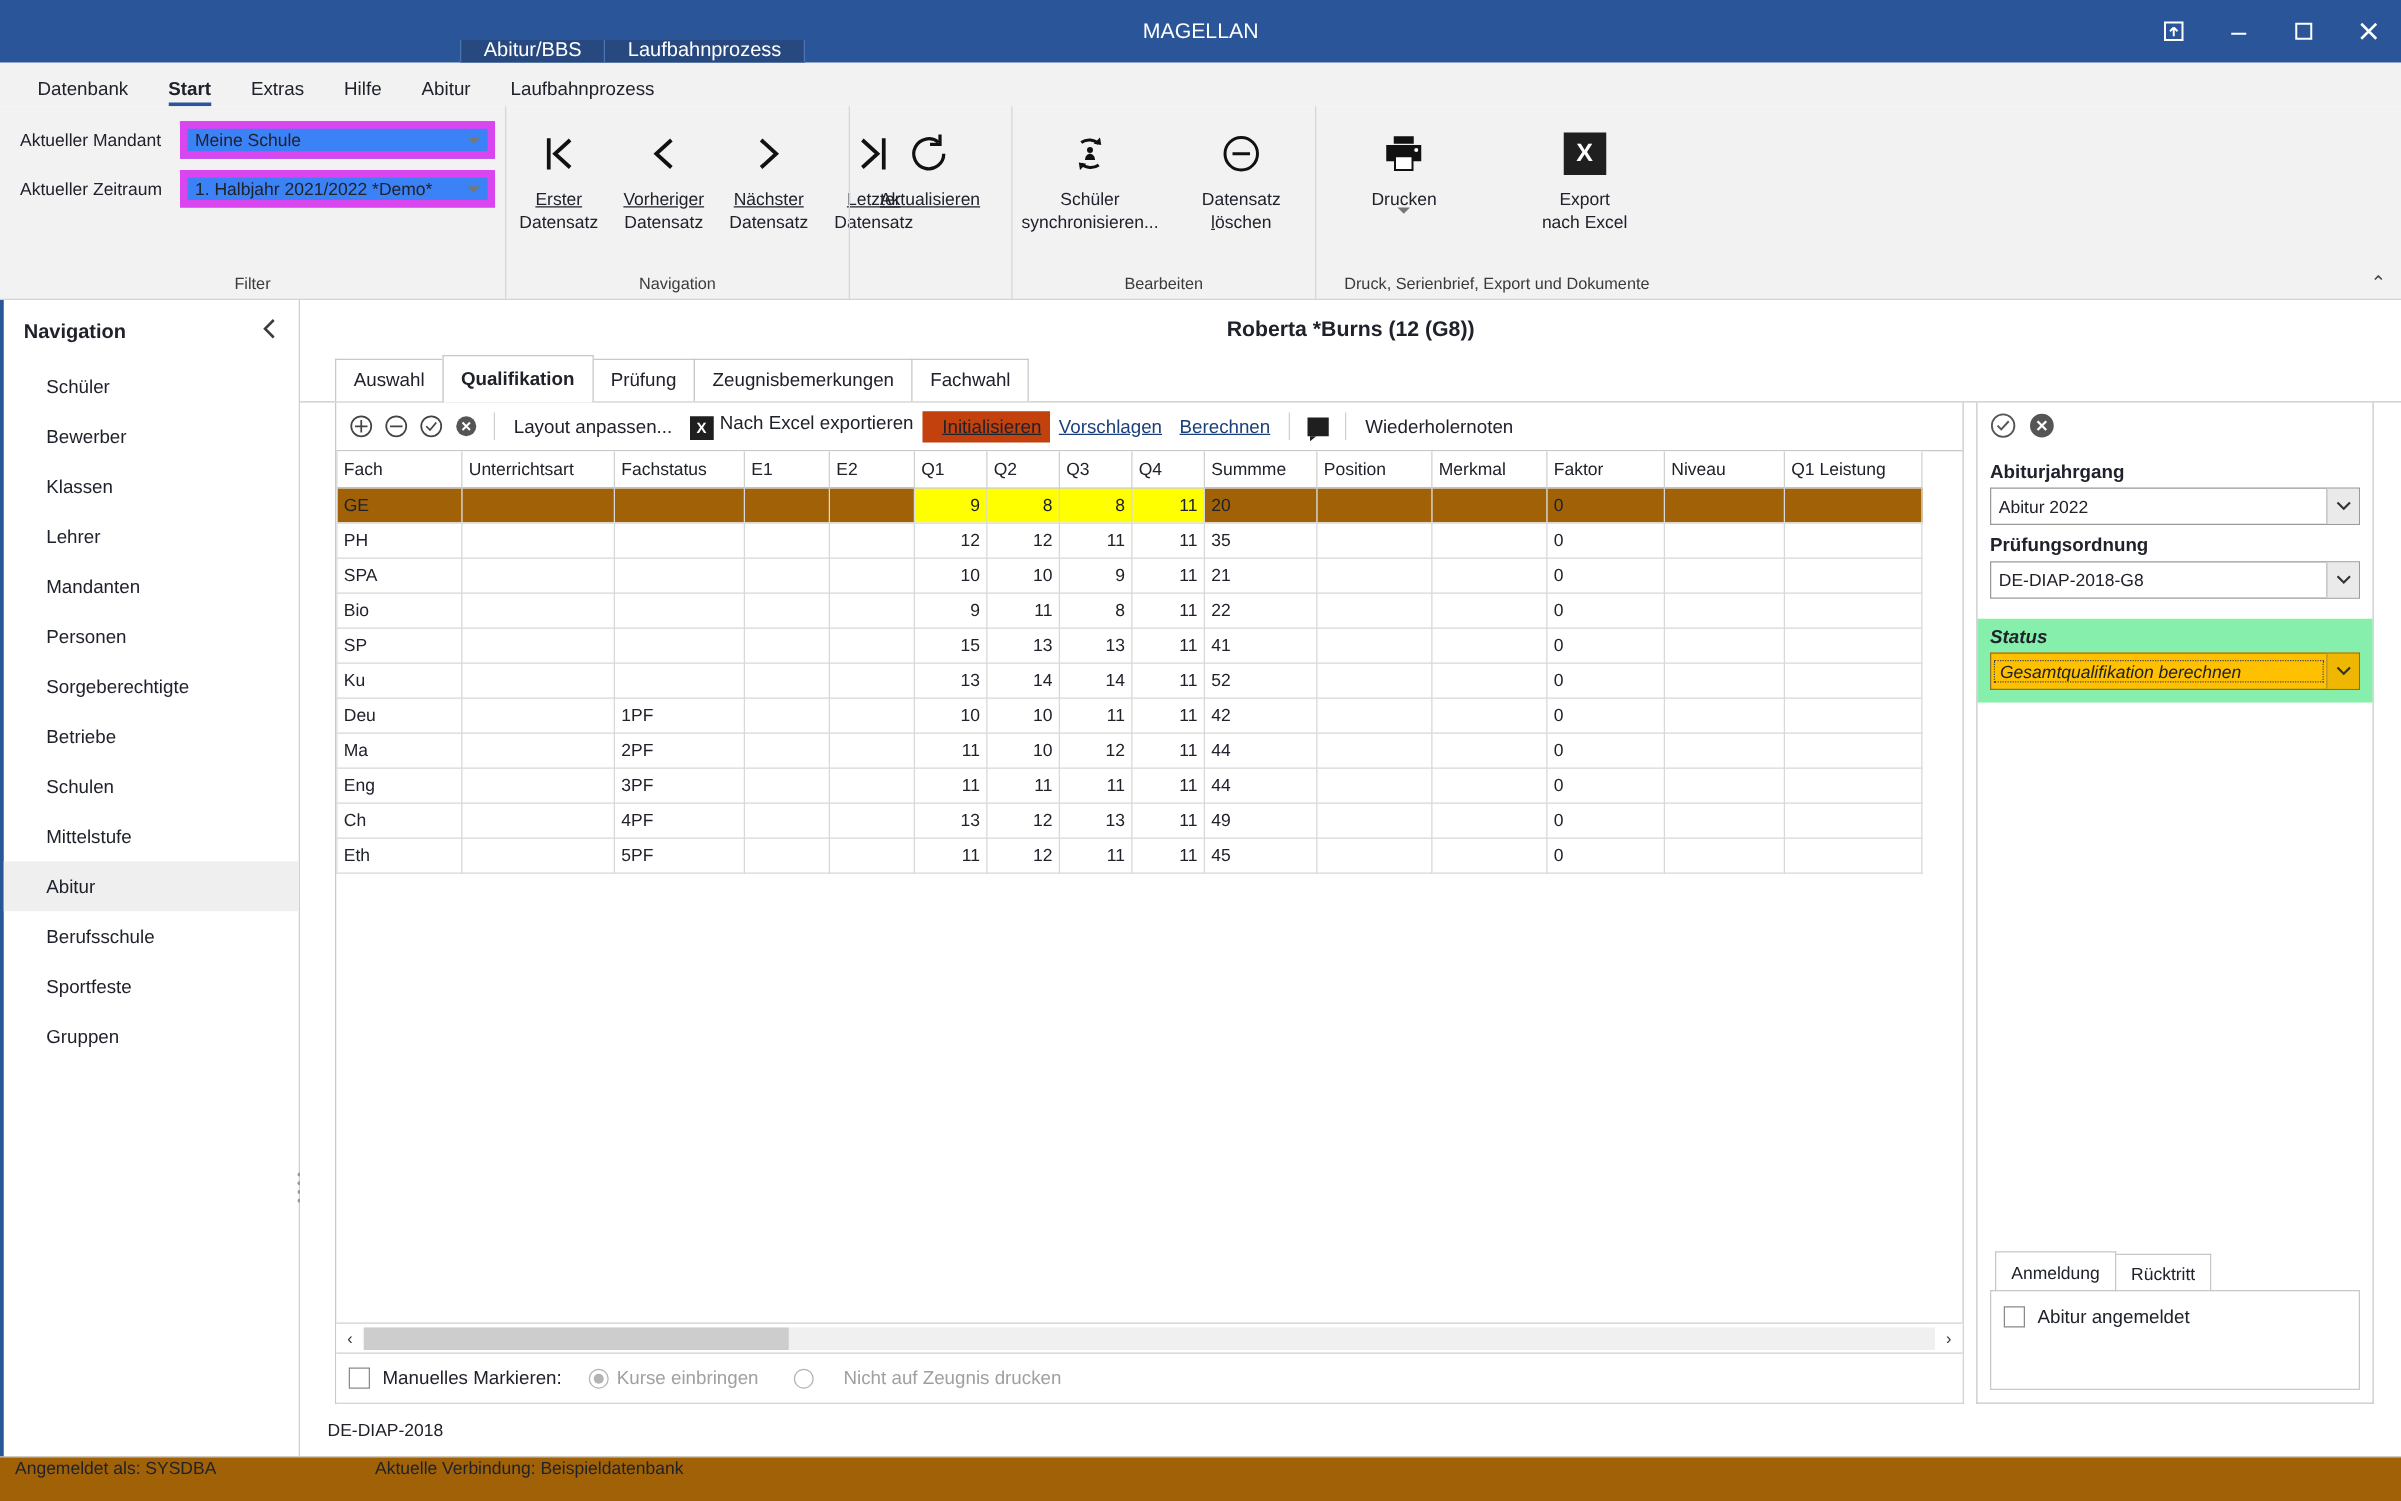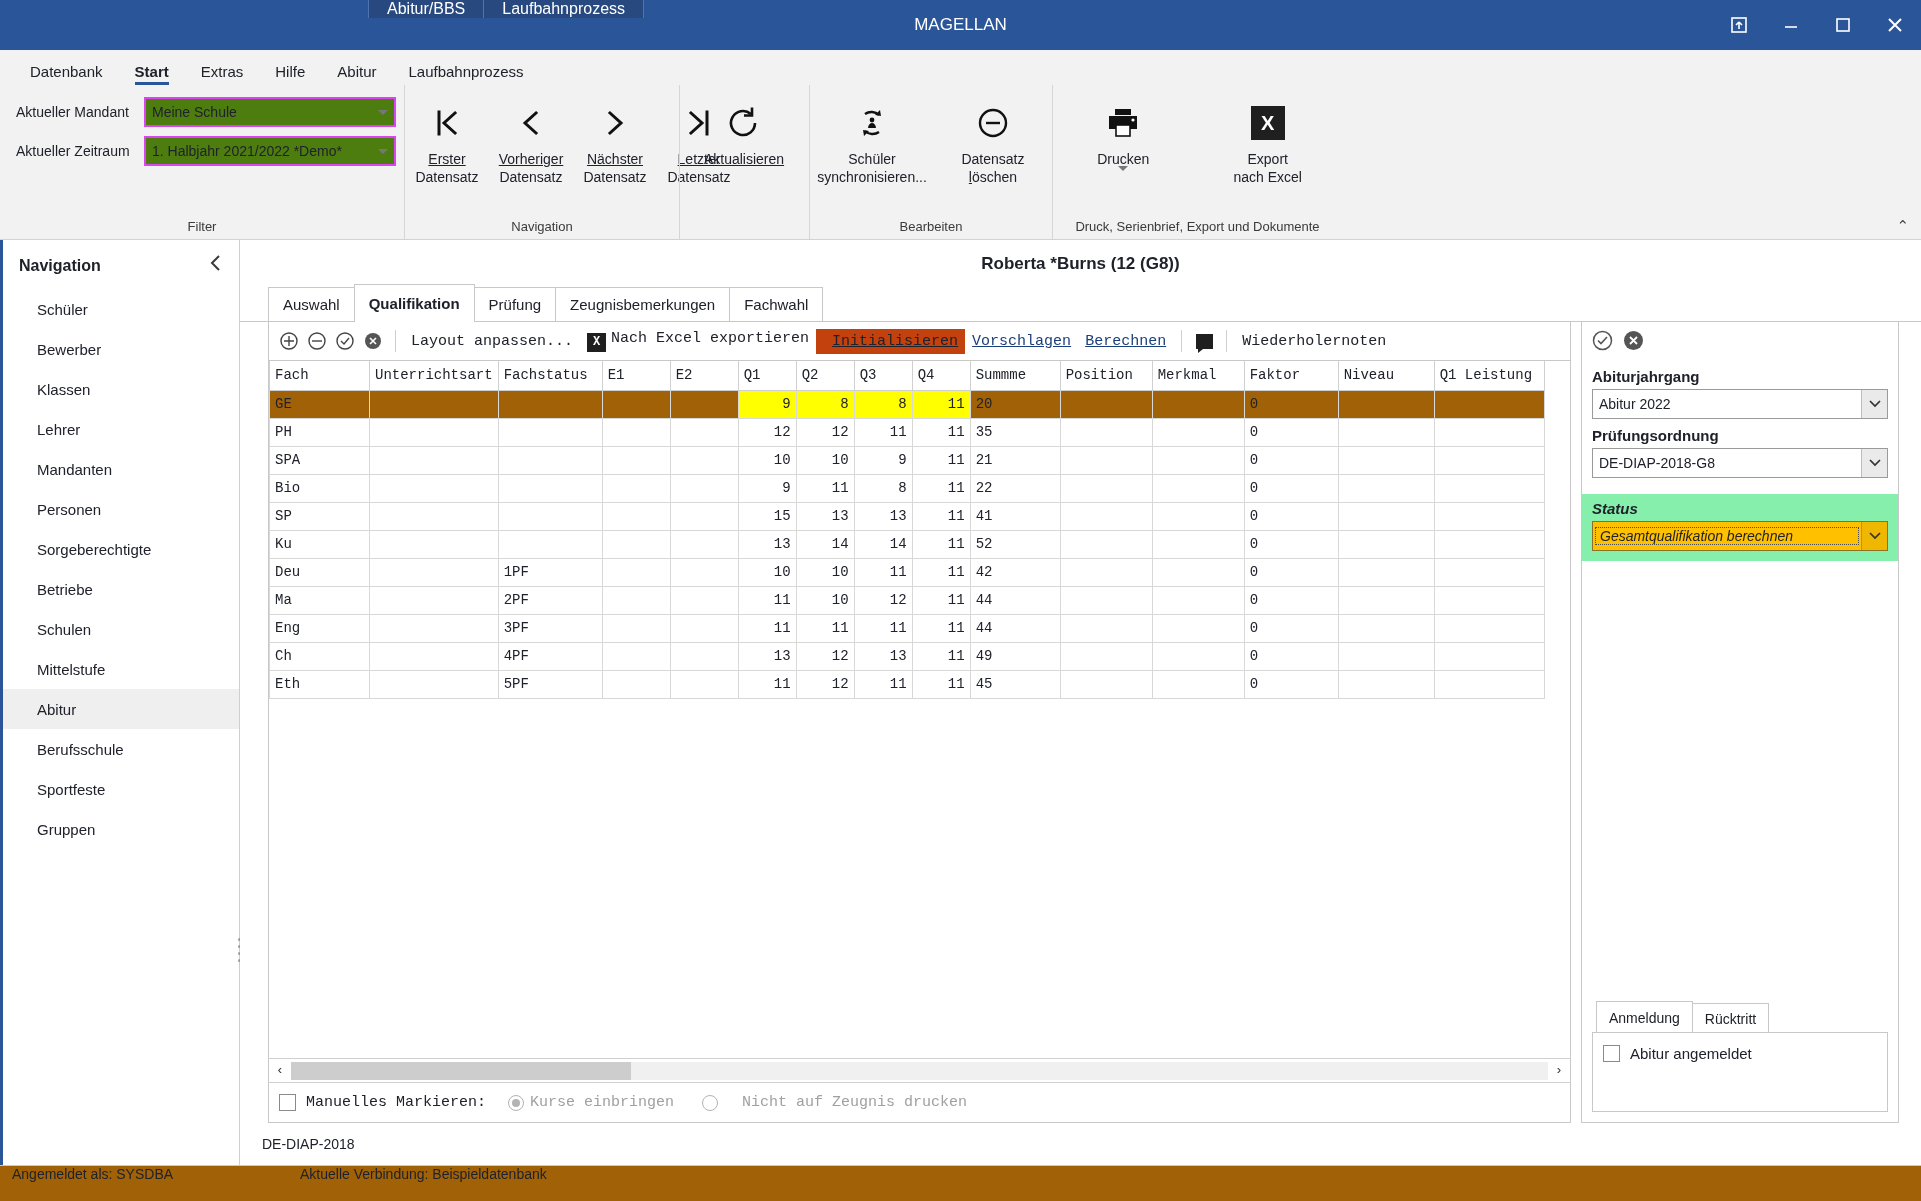--- a/index.html
+++ b/index.html
@@ -12,21 +12,21 @@
     background:#ffffff;
     overflow:hidden;
   }
   .app { position:relative; width:1921px; height:1201px; display:flex; flex-direction:column; }
 
   
   .titlebar {
     height:50px; background:#2a5699; position:relative;
     display:flex; align-items:stretch; flex:0 0 50px;
   }
-  .tb-doctabs { display:flex; align-items:flex-start; margin-left:368px;border-radius:23px; }
+  .tb-doctabs { display:flex; align-items:flex-end; margin-left:368px;border-radius:23px; }
   .tb-tab {
     display:flex; align-items:center; padding:0 18px;
     color:#ffffff; font-size:16px; background:#27497f;
     border-right:1px solid #4c74b0;
   }
   .tb-tab:first-child { border-left:1px solid #4c74b0; }
   .tb-title {
     position:absolute; left:0; right:0; top:0; height:50px;
     display:flex; align-items:center; justify-content:center;
     color:#ffffff; font-size:17px; pointer-events:none;
@@ -67,21 +67,21 @@
     height:26px; display:flex; align-items:center; justify-content:center;
     font-size:13px; color:#3a3a3a;
   }
 
   
   .filter-group { width:404px; padding:0; }
   .filter-rows { padding:12px 8px 0 16px; width:100%; }
   .filter-row { display:flex; align-items:center; margin-bottom:9px; }
   .filter-label { font-size:14px; width:128px; color:#20222b; }
   .combo {
-    position:relative; height:30px; background:#4d7c0f; border:2px solid #d946ef;
+    position:relative; height:30px; background:#3b82f6; border:6px solid #d946ef;
     display:flex; align-items:center; flex:1;
   }
   .combo .cval { padding-left:6px; font-size:14px; color:#20222b; white-space:nowrap; overflow:hidden; }
   .combo .carr {
     margin-left:auto; width:22px; height:100%;
     display:flex; align-items:center; justify-content:center;
   }
   .tri-down { width:0;height:0;border-left:5px solid transparent;border-right:5px solid transparent;border-top:5px solid #777; }
 
   
@@ -148,21 +148,21 @@
   .ctab {
     height:34px; padding:0 14px; display:flex; align-items:center;
     border:1px solid #c8c8c8; border-bottom:none; background:#ffffff;
     font-size:15px; margin-right:-1px; color:#20222b;
   }
   .ctab.active { font-weight:bold; height:38px; margin-bottom:-1px; background:#fff; position:relative; z-index:2; }
 
   .panelwrap { flex:1; display:flex; min-height:0; padding:0 22px 0 28px; }
   .leftpanel {
     flex:1; min-width:0; border:1px solid #c8c8c8; border-top:none;
-    display:flex; flex-direction:column; background:#fff;font-family:Liberation Mono, monospace;
+    display:flex; flex-direction:column; background:#fff;
   }
   .toolbar {
     height:38px; display:flex; align-items:center; padding:0 6px;
     font-size:15px; color:#1a3f7a; gap:0;
   }
   .tb-ico-btn { width:28px;height:28px;display:flex;align-items:center;justify-content:center; }
   .tb-sep { width:1px; height:22px; background:#cfcfcf; margin:0 8px; }
   .tb-link { padding:4px 7px; color:#1a3f7a; white-space:nowrap; }
   .tb-link.plain { color:#20222b; }
   .tb-link.hl { background:#c2410c; color:#20222b;padding-left:16px; }

